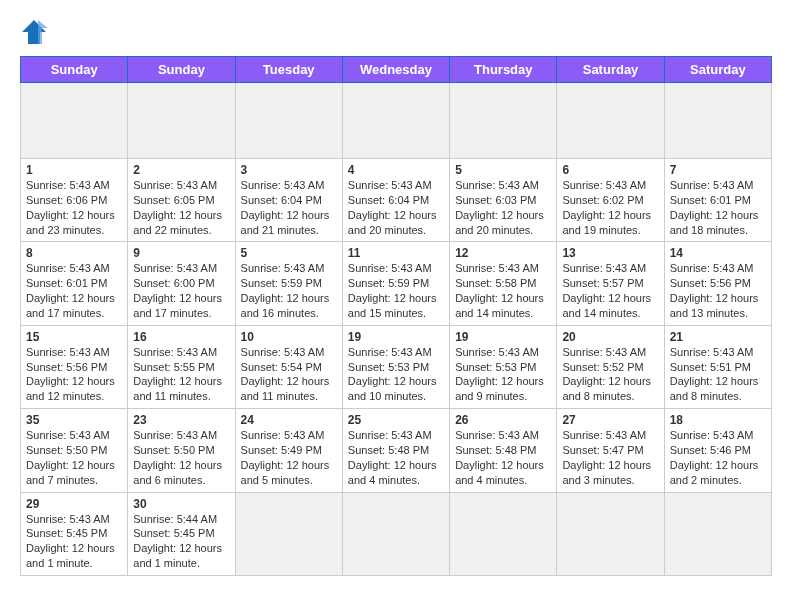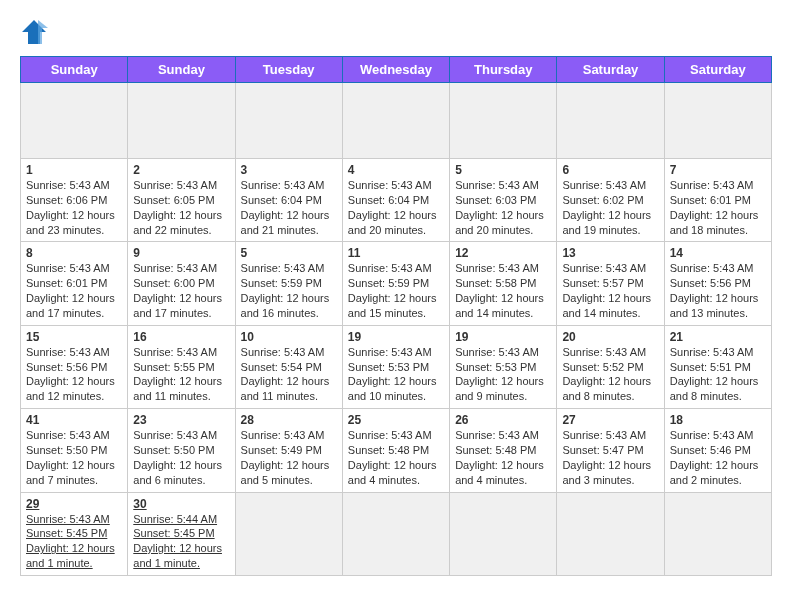--- a/index.html
+++ b/index.html
@@ -73,21 +73,20 @@
       color: #333;
       border: 1px solid #ccc;
       background: #fff;
       height: 76px;
     }
     .calendar td.empty {
       background: #f0f0f0;
     }
     .calendar tr:last-child td {
       height: 66px;
-      text-decoration: underline;
     }
     .day-num {
       font-size: 12px;
       font-weight: bold;
       display: block;
       margin-bottom: 1px;
     }
     .day-info {
       font-size: 11px;
       line-height: 1.35;
@@ -222,29 +221,29 @@
             <span class="day-num">20</span>
             <div class="day-info">Sunrise: 5:43 AM<br>Sunset: 5:52 PM<br>Daylight: 12 hours and 8 minutes.</div>
           </td>
           <td>
             <span class="day-num">21</span>
             <div class="day-info">Sunrise: 5:43 AM<br>Sunset: 5:51 PM<br>Daylight: 12 hours and 8 minutes.</div>
           </td>
         </tr>
         <tr>
           <td>
-            <span class="day-num">41</span>
+            <span class="day-num">35</span>
             <div class="day-info">Sunrise: 5:43 AM<br>Sunset: 5:50 PM<br>Daylight: 12 hours and 7 minutes.</div>
           </td>
           <td>
             <span class="day-num">23</span>
             <div class="day-info">Sunrise: 5:43 AM<br>Sunset: 5:50 PM<br>Daylight: 12 hours and 6 minutes.</div>
           </td>
           <td>
-            <span class="day-num">28</span>
+            <span class="day-num">24</span>
             <div class="day-info">Sunrise: 5:43 AM<br>Sunset: 5:49 PM<br>Daylight: 12 hours and 5 minutes.</div>
           </td>
           <td>
             <span class="day-num">25</span>
             <div class="day-info">Sunrise: 5:43 AM<br>Sunset: 5:48 PM<br>Daylight: 12 hours and 4 minutes.</div>
           </td>
           <td>
             <span class="day-num">26</span>
             <div class="day-info">Sunrise: 5:43 AM<br>Sunset: 5:48 PM<br>Daylight: 12 hours and 4 minutes.</div>
           </td>

